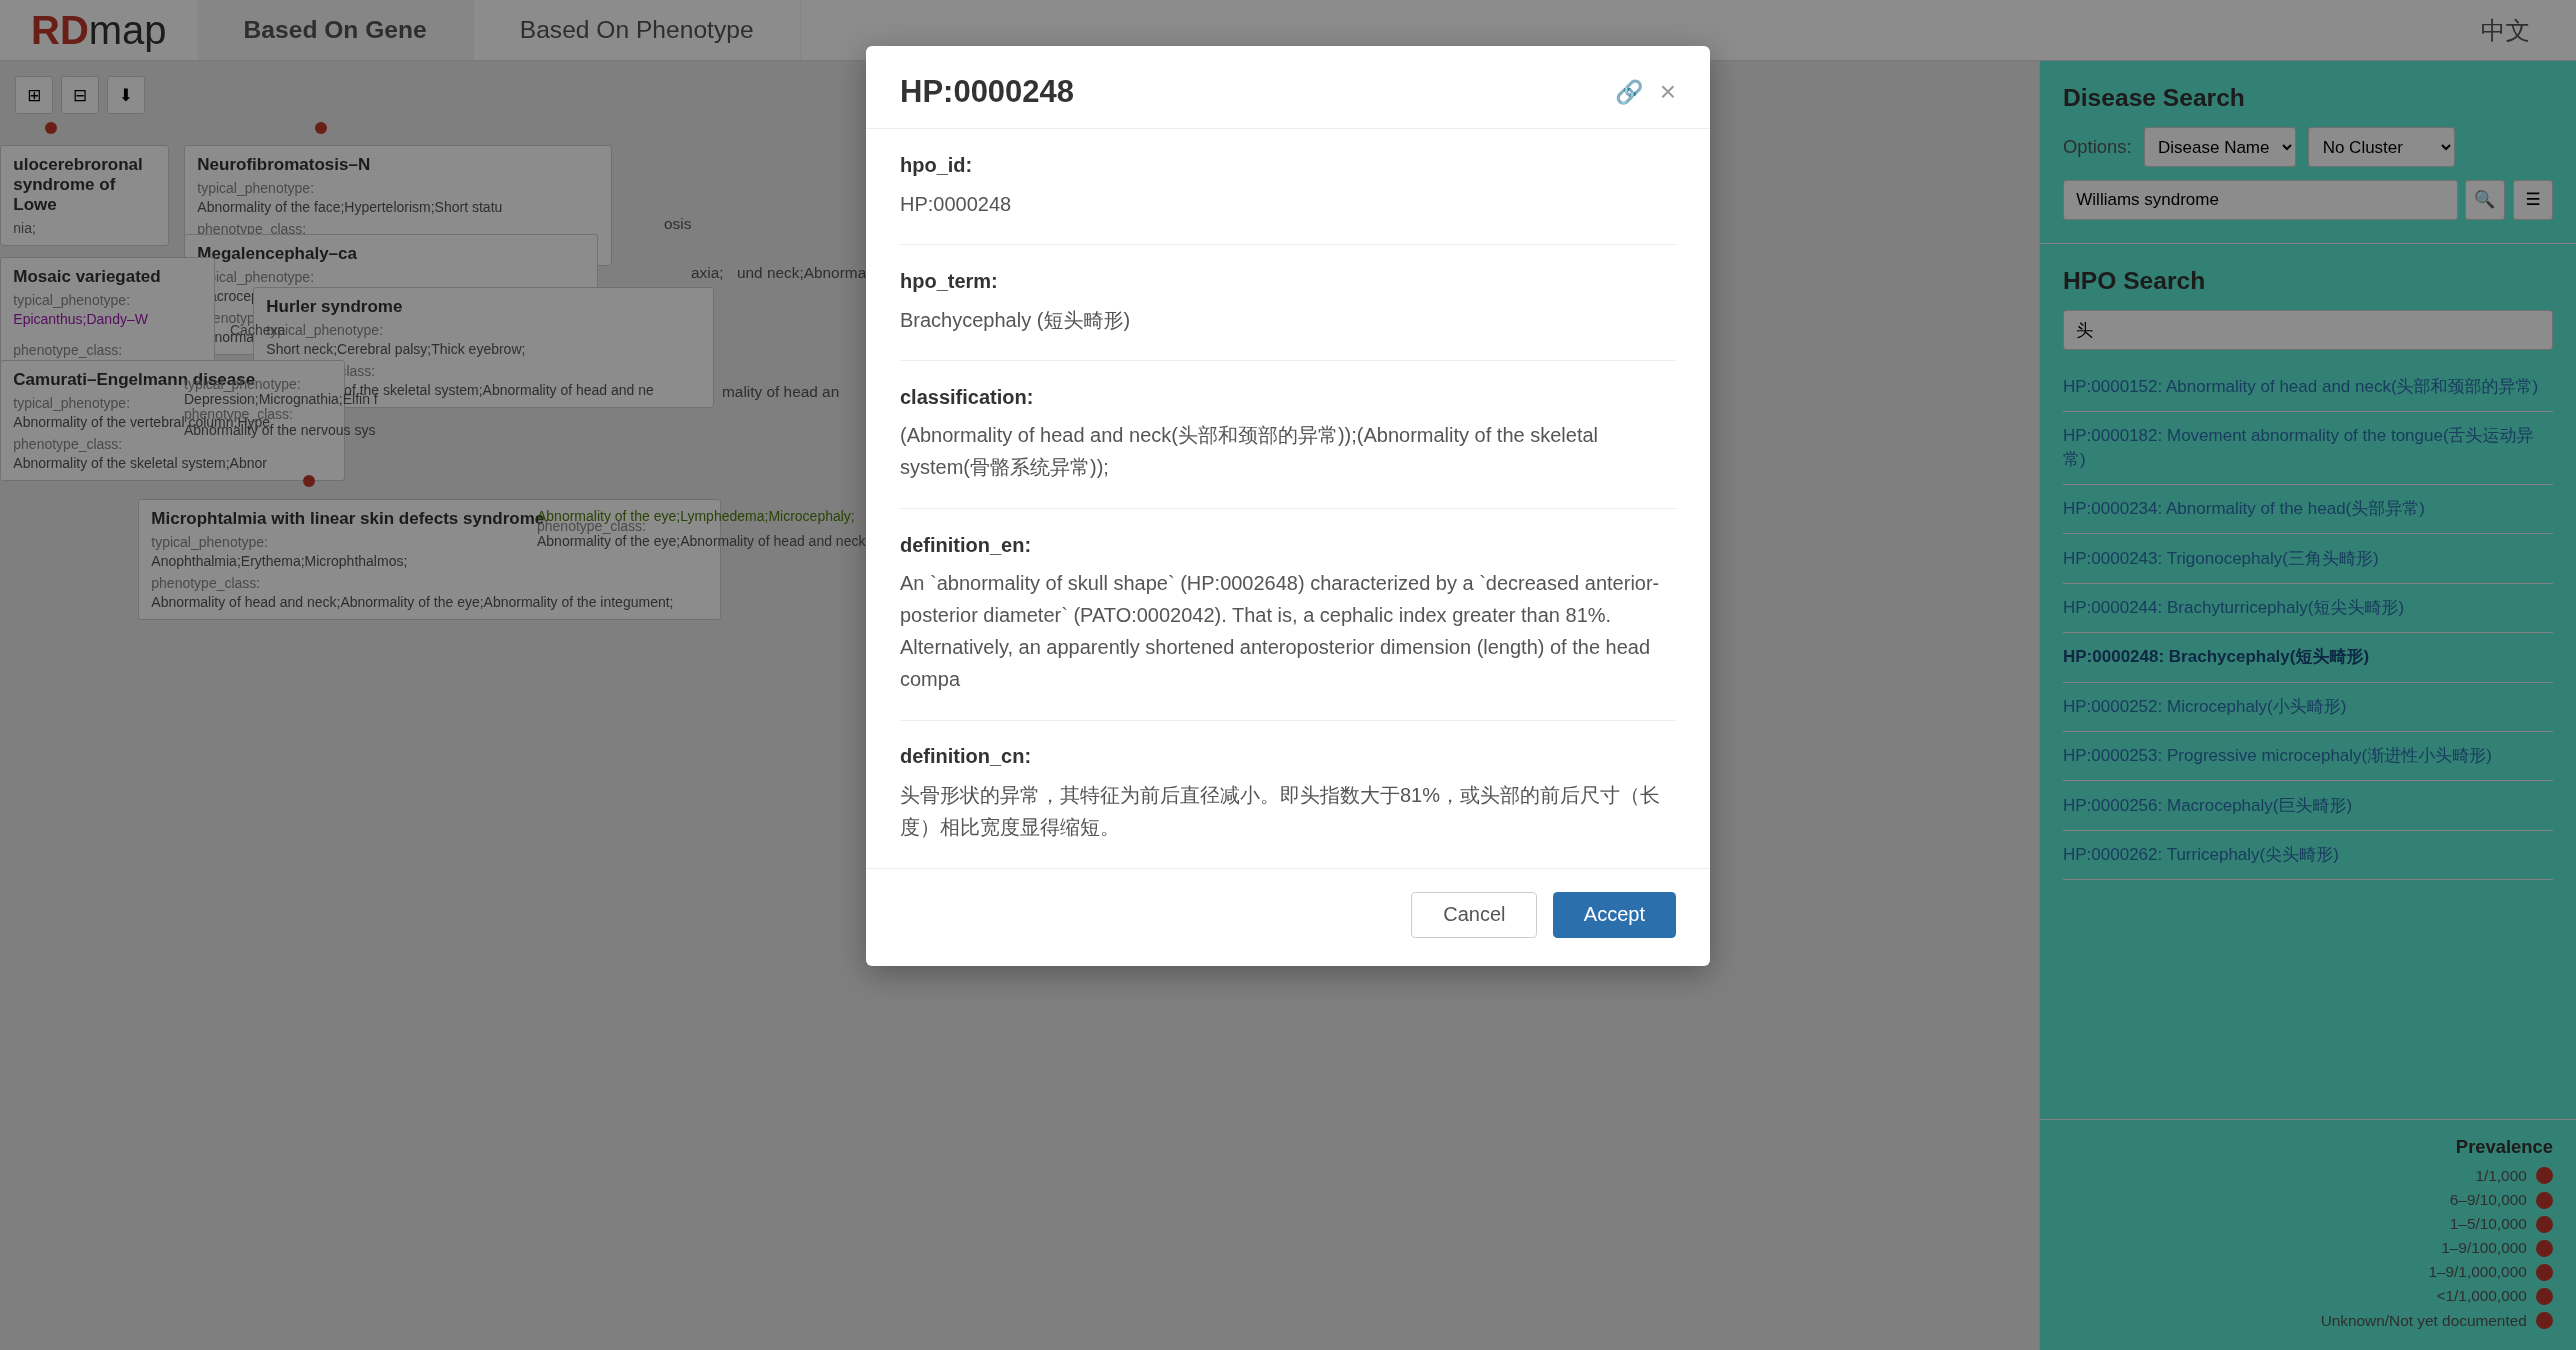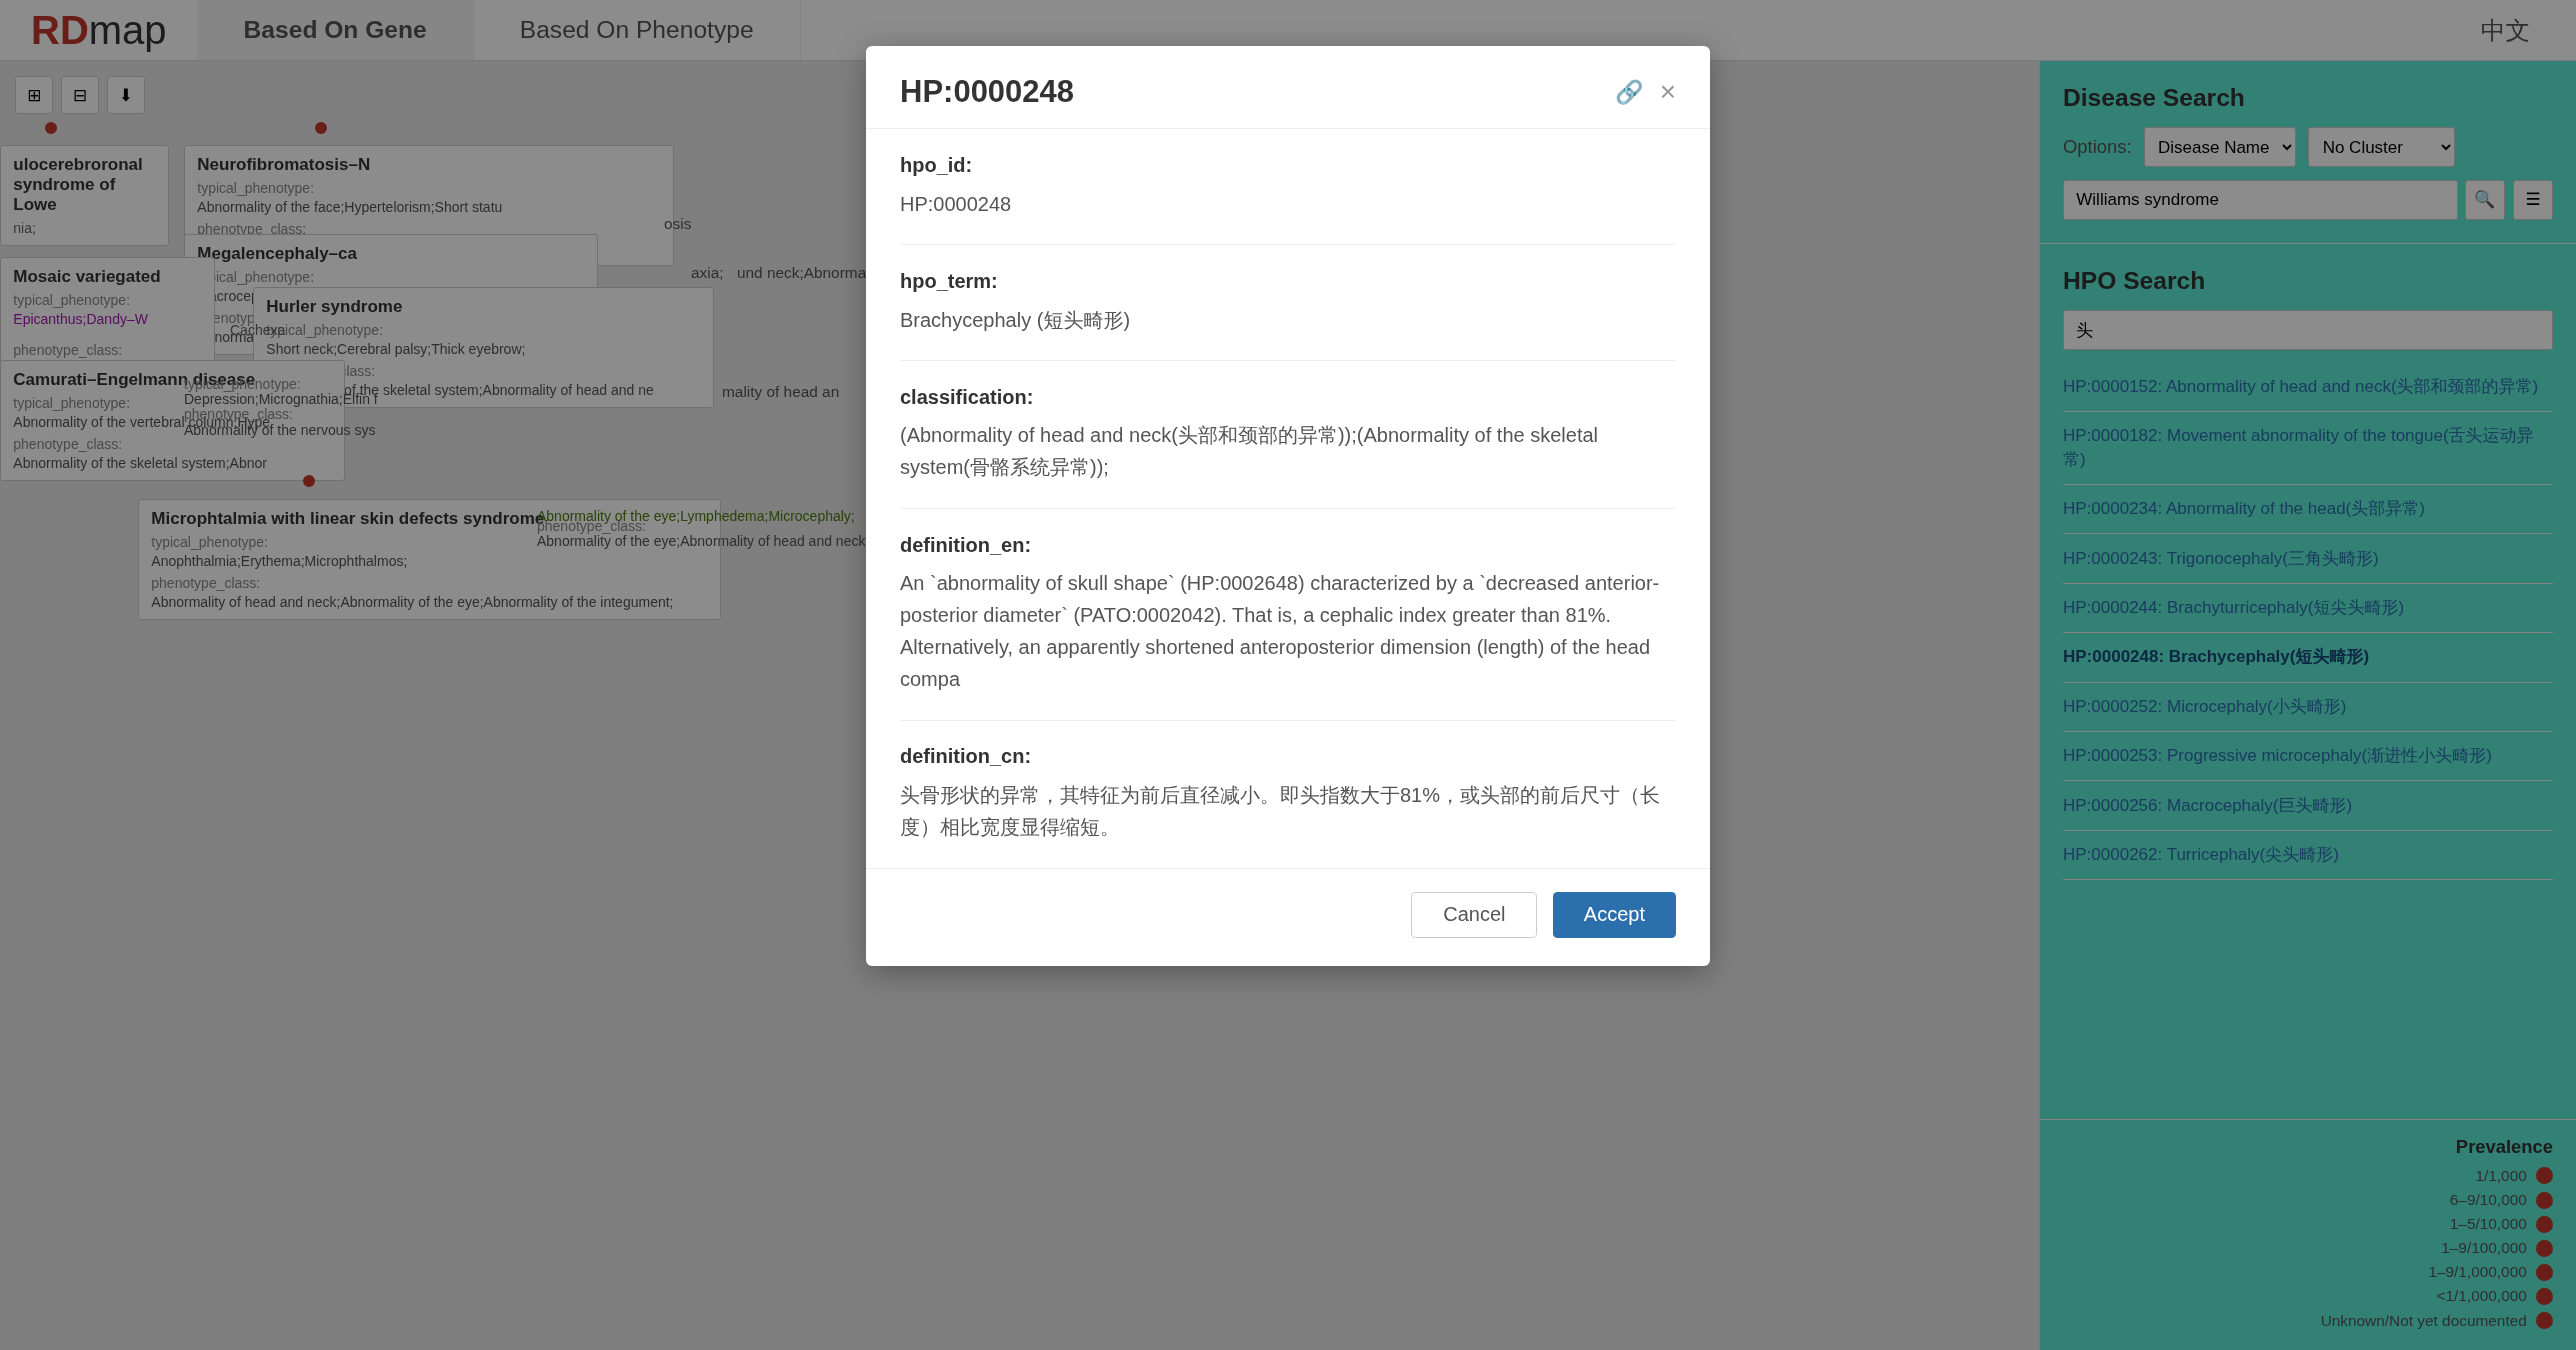--- a/index.html
+++ b/index.html
@@ -366,21 +366,21 @@
 
     <div class="map-node" style="top:84px;left:0px;max-width:169px;">
       <div class="map-node-title">ulocerebroronal syndrome of Lowe</div>
       <div class="map-node-label">nia;</div>
     </div>
 
     <div class="map-dot" style="top:61px;left:45px;"></div>
 
     <div class="map-dot" style="top:61px;left:315px;"></div>
 
-    <div class="map-node" style="top:84px;left:184px;width:490px;">
+    <div class="map-node" style="top:84px;left:184px;width:428px;">
       <div class="map-node-title">Neurofibromatosis–N</div>
       <div style="font-size:14px;color:#888;margin-bottom:3.1px;">typical_phenotype:</div>
       <div style="font-size:14px;color:#555;margin-bottom:6.1px;">Abnormality of the face;Hypertelorism;Short statu</div>
       <div style="font-size:14px;color:#888;margin-bottom:3.1px;">phenotype_class:</div>
       <div style="font-size:14px;color:#555;">Abnormality of head and neck;Abnormality of the</div>
     </div>
 
     <div style="position:absolute;top:154px;left:664px;font-size:15.4px;color:#555;">osis</div>
 
     <div class="map-node" style="top:173px;left:184px;width:414px;">

